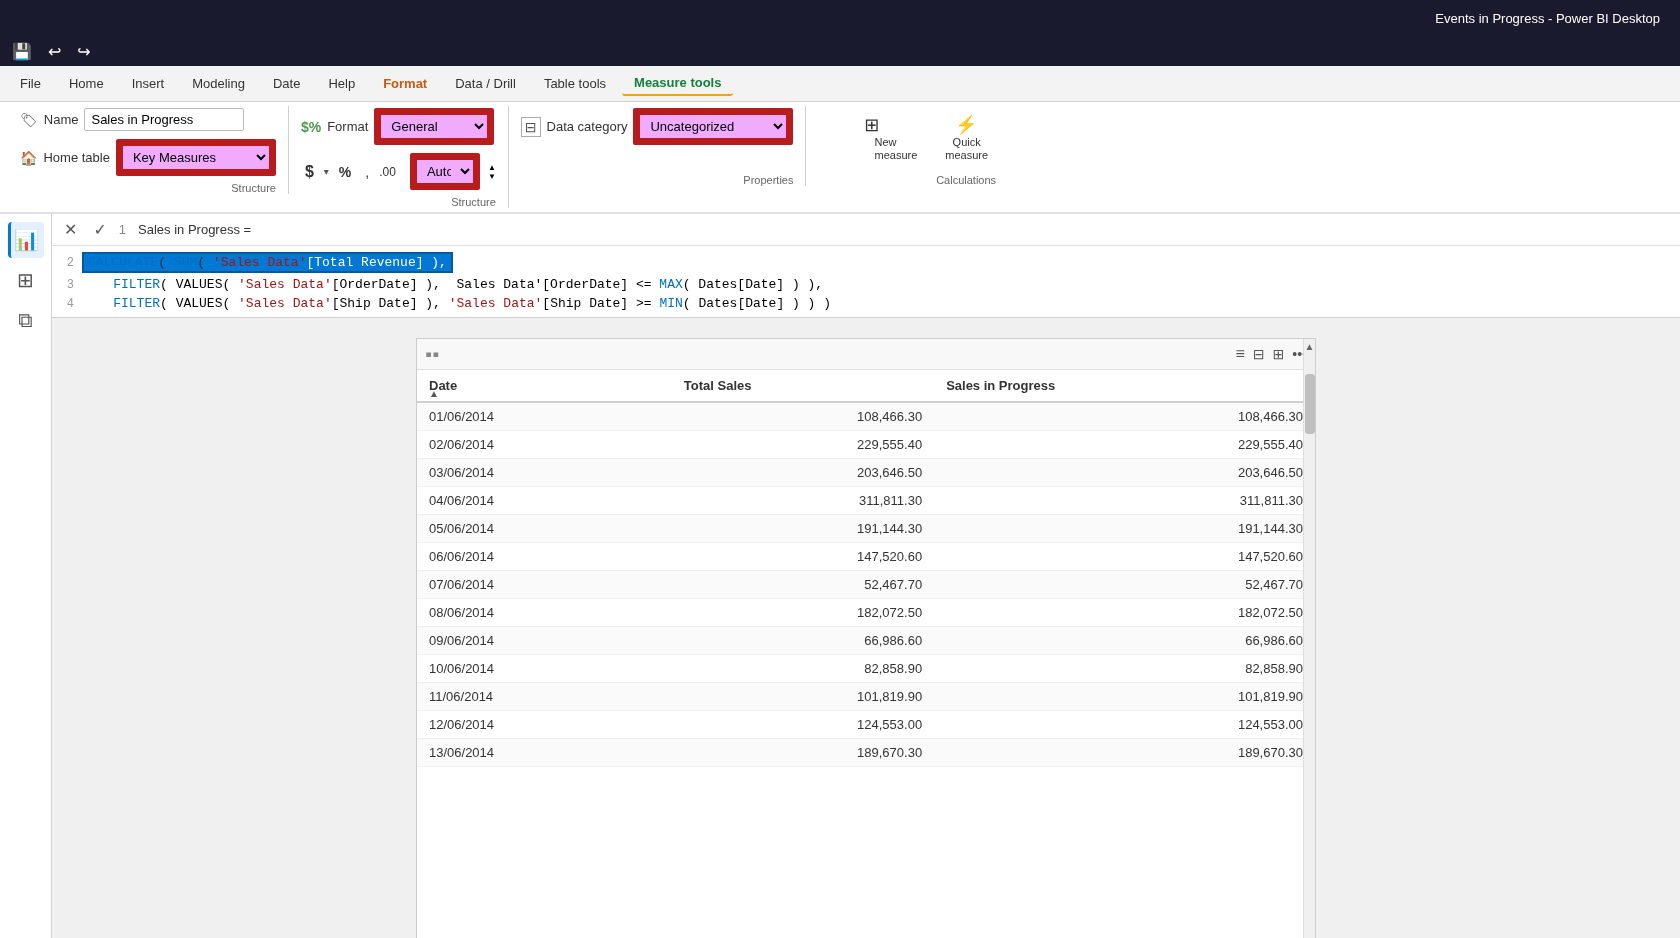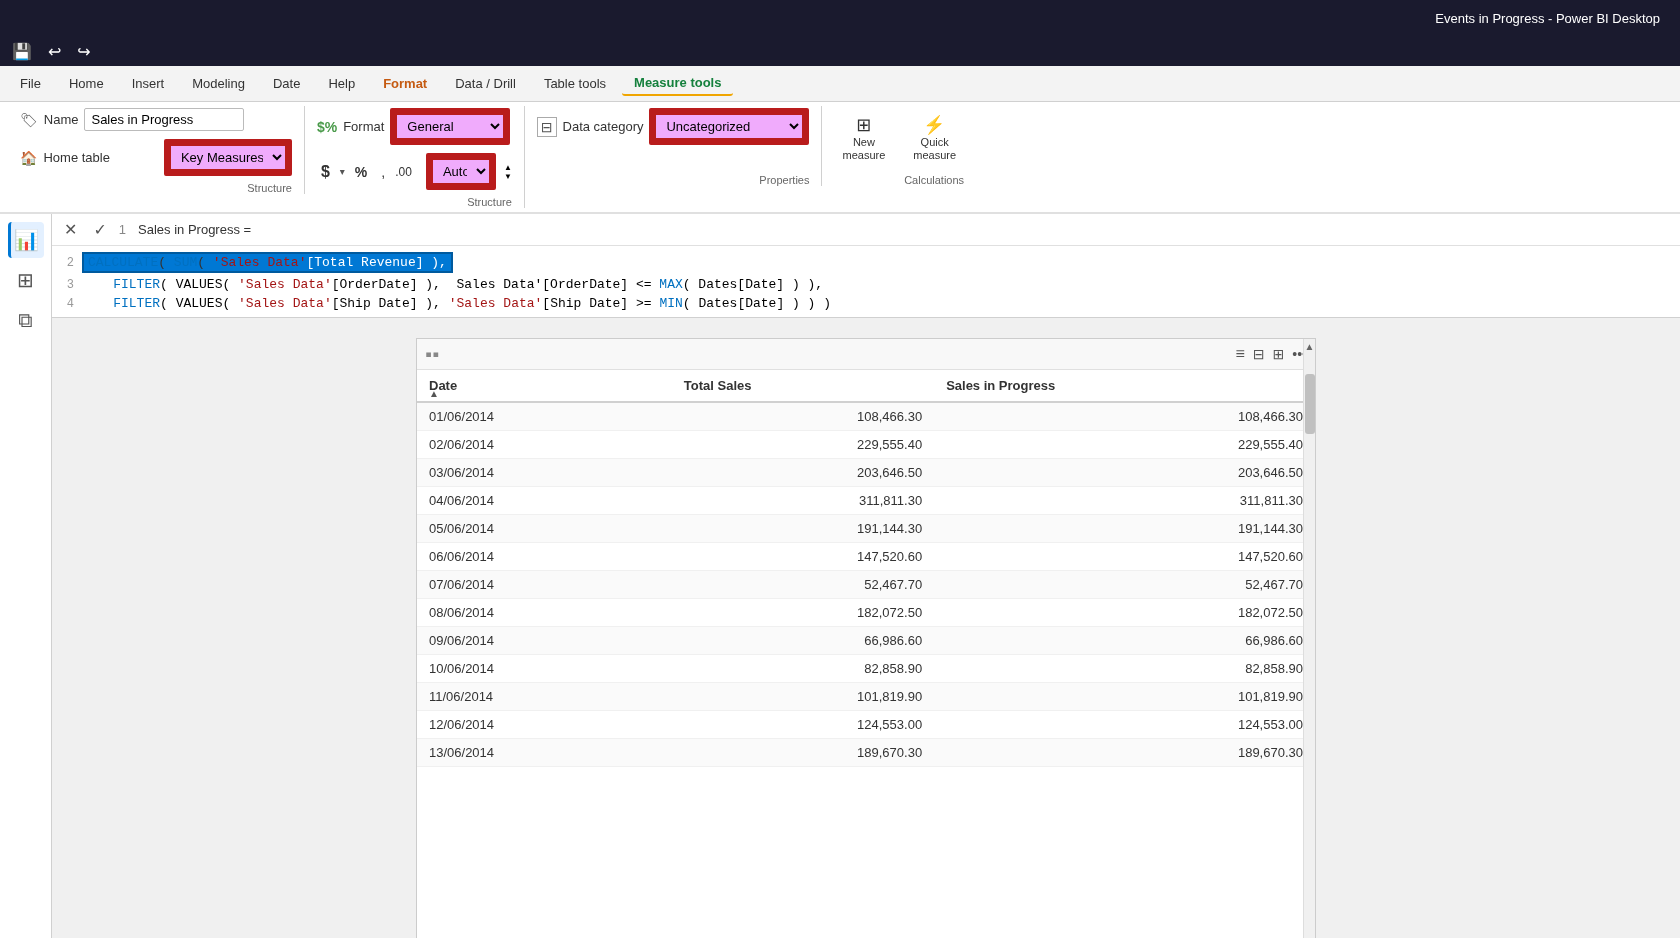--- a/index.html
+++ b/index.html
@@ -365,21 +365,21 @@
 
     <div class="ribbon-group">
       <div class="ribbon-row">
         <span style="font-size:14px; color:#555;">🏷</span>
         <span class="ribbon-label">Name</span>
         <input class="ribbon-input" style="width: 160px;" value="Sales in Progress">
       </div>
       <div class="ribbon-row" style="margin-top:4px;">
         <span style="font-size:14px; color:#555;">🏠</span>
         <span class="ribbon-label">Home table</span>
-        <select class="ribbon-select" style="width:128px;margin-left:48px;">
+        <select class="ribbon-select" style="width:160px;">
           <option>Key Measures</option>
           <option>Sales Data</option>
           <option>Dates</option>
         </select>
       </div>
       <div class="ribbon-group-label">Structure</div>
     </div>
 
     <div class="ribbon-group">
       <div class="ribbon-row">
@@ -424,21 +424,21 @@
           <option>Barcode</option>
         </select>
       </div>
       <div class="ribbon-group-label">Properties</div>
     </div>
 
     <div class="ribbon-group">
       <div class="ribbon-row" style="gap:12px; align-items: flex-start; padding-top: 4px;">
         <div class="ribbon-icon-btn">
           <span class="icon-grid">⊞</span>
-          <span style="font-size:11px; text-align:center; line-height:1.2;">New<br>measure</span>
+          <span style="font-size:11px; text-align:left; line-height:1.2;margin-left:48px;">New<br>measure</span>
         </div>
         <div class="ribbon-icon-btn">
           <span class="icon-lightning">⚡</span>
           <span style="font-size:11px; text-align:center; line-height:1.2;">Quick<br>measure</span>
         </div>
       </div>
       <div class="ribbon-group-label">Calculations</div>
     </div>
   </div>
 </div>

